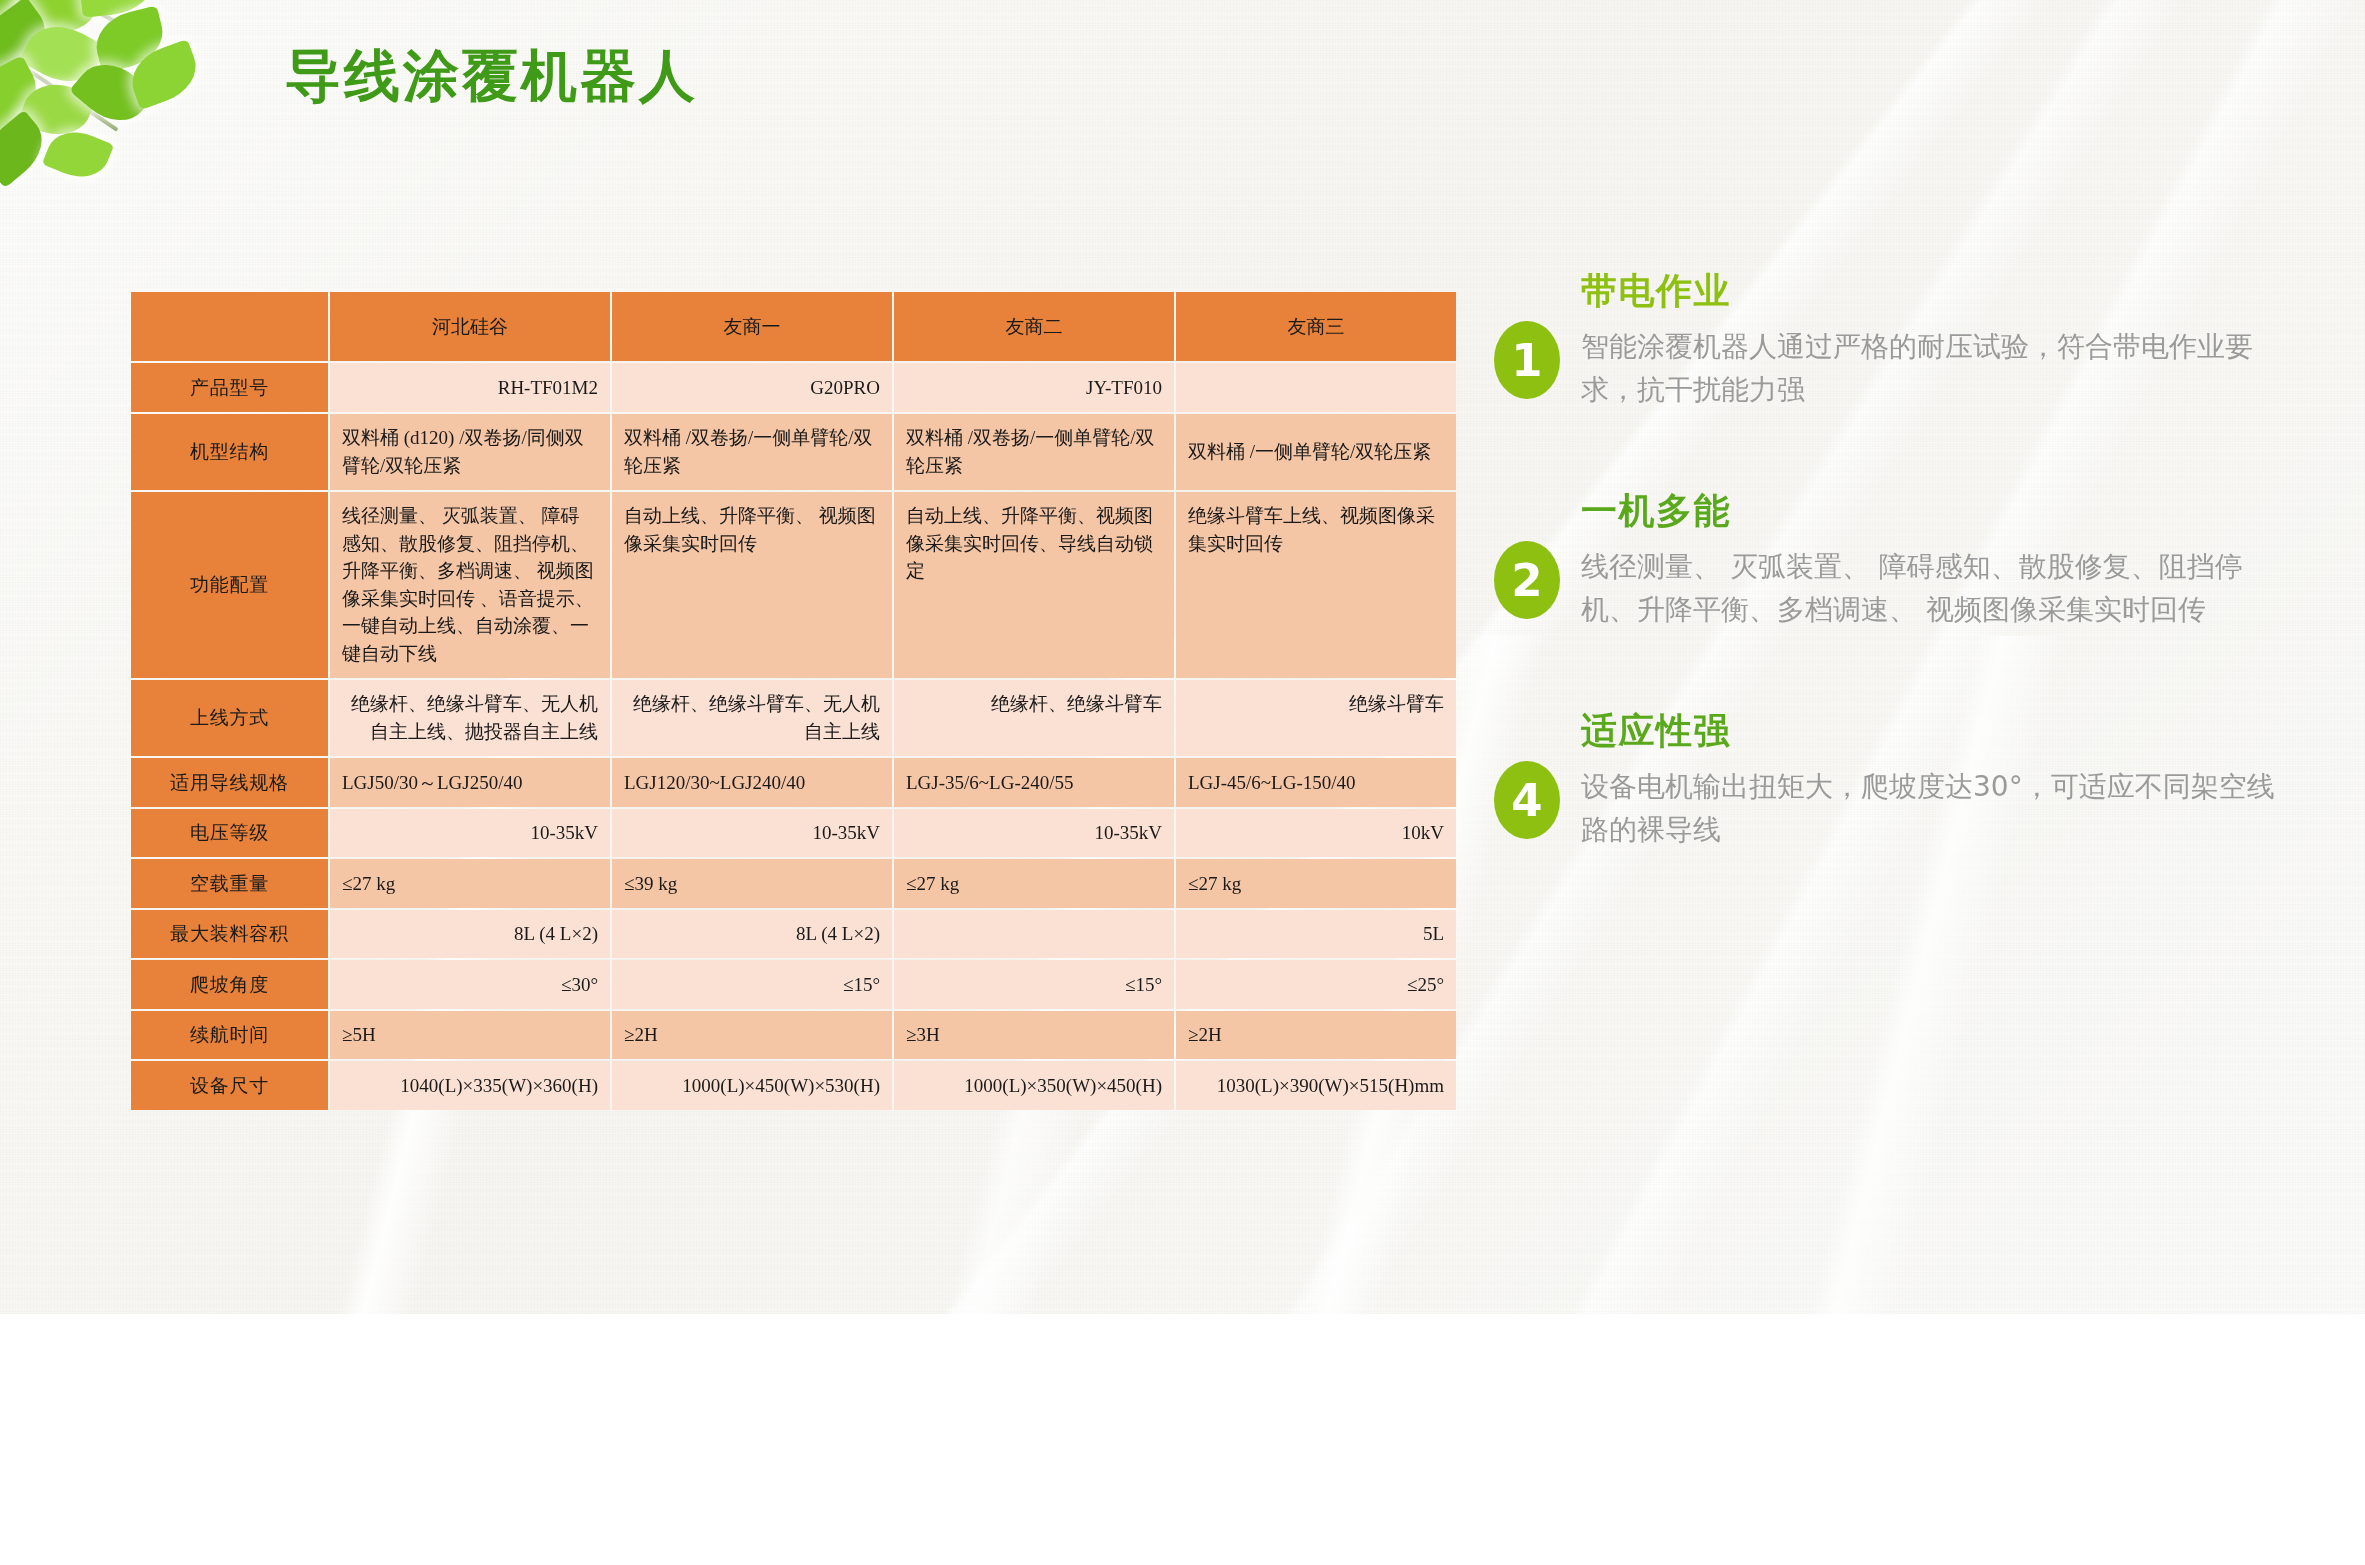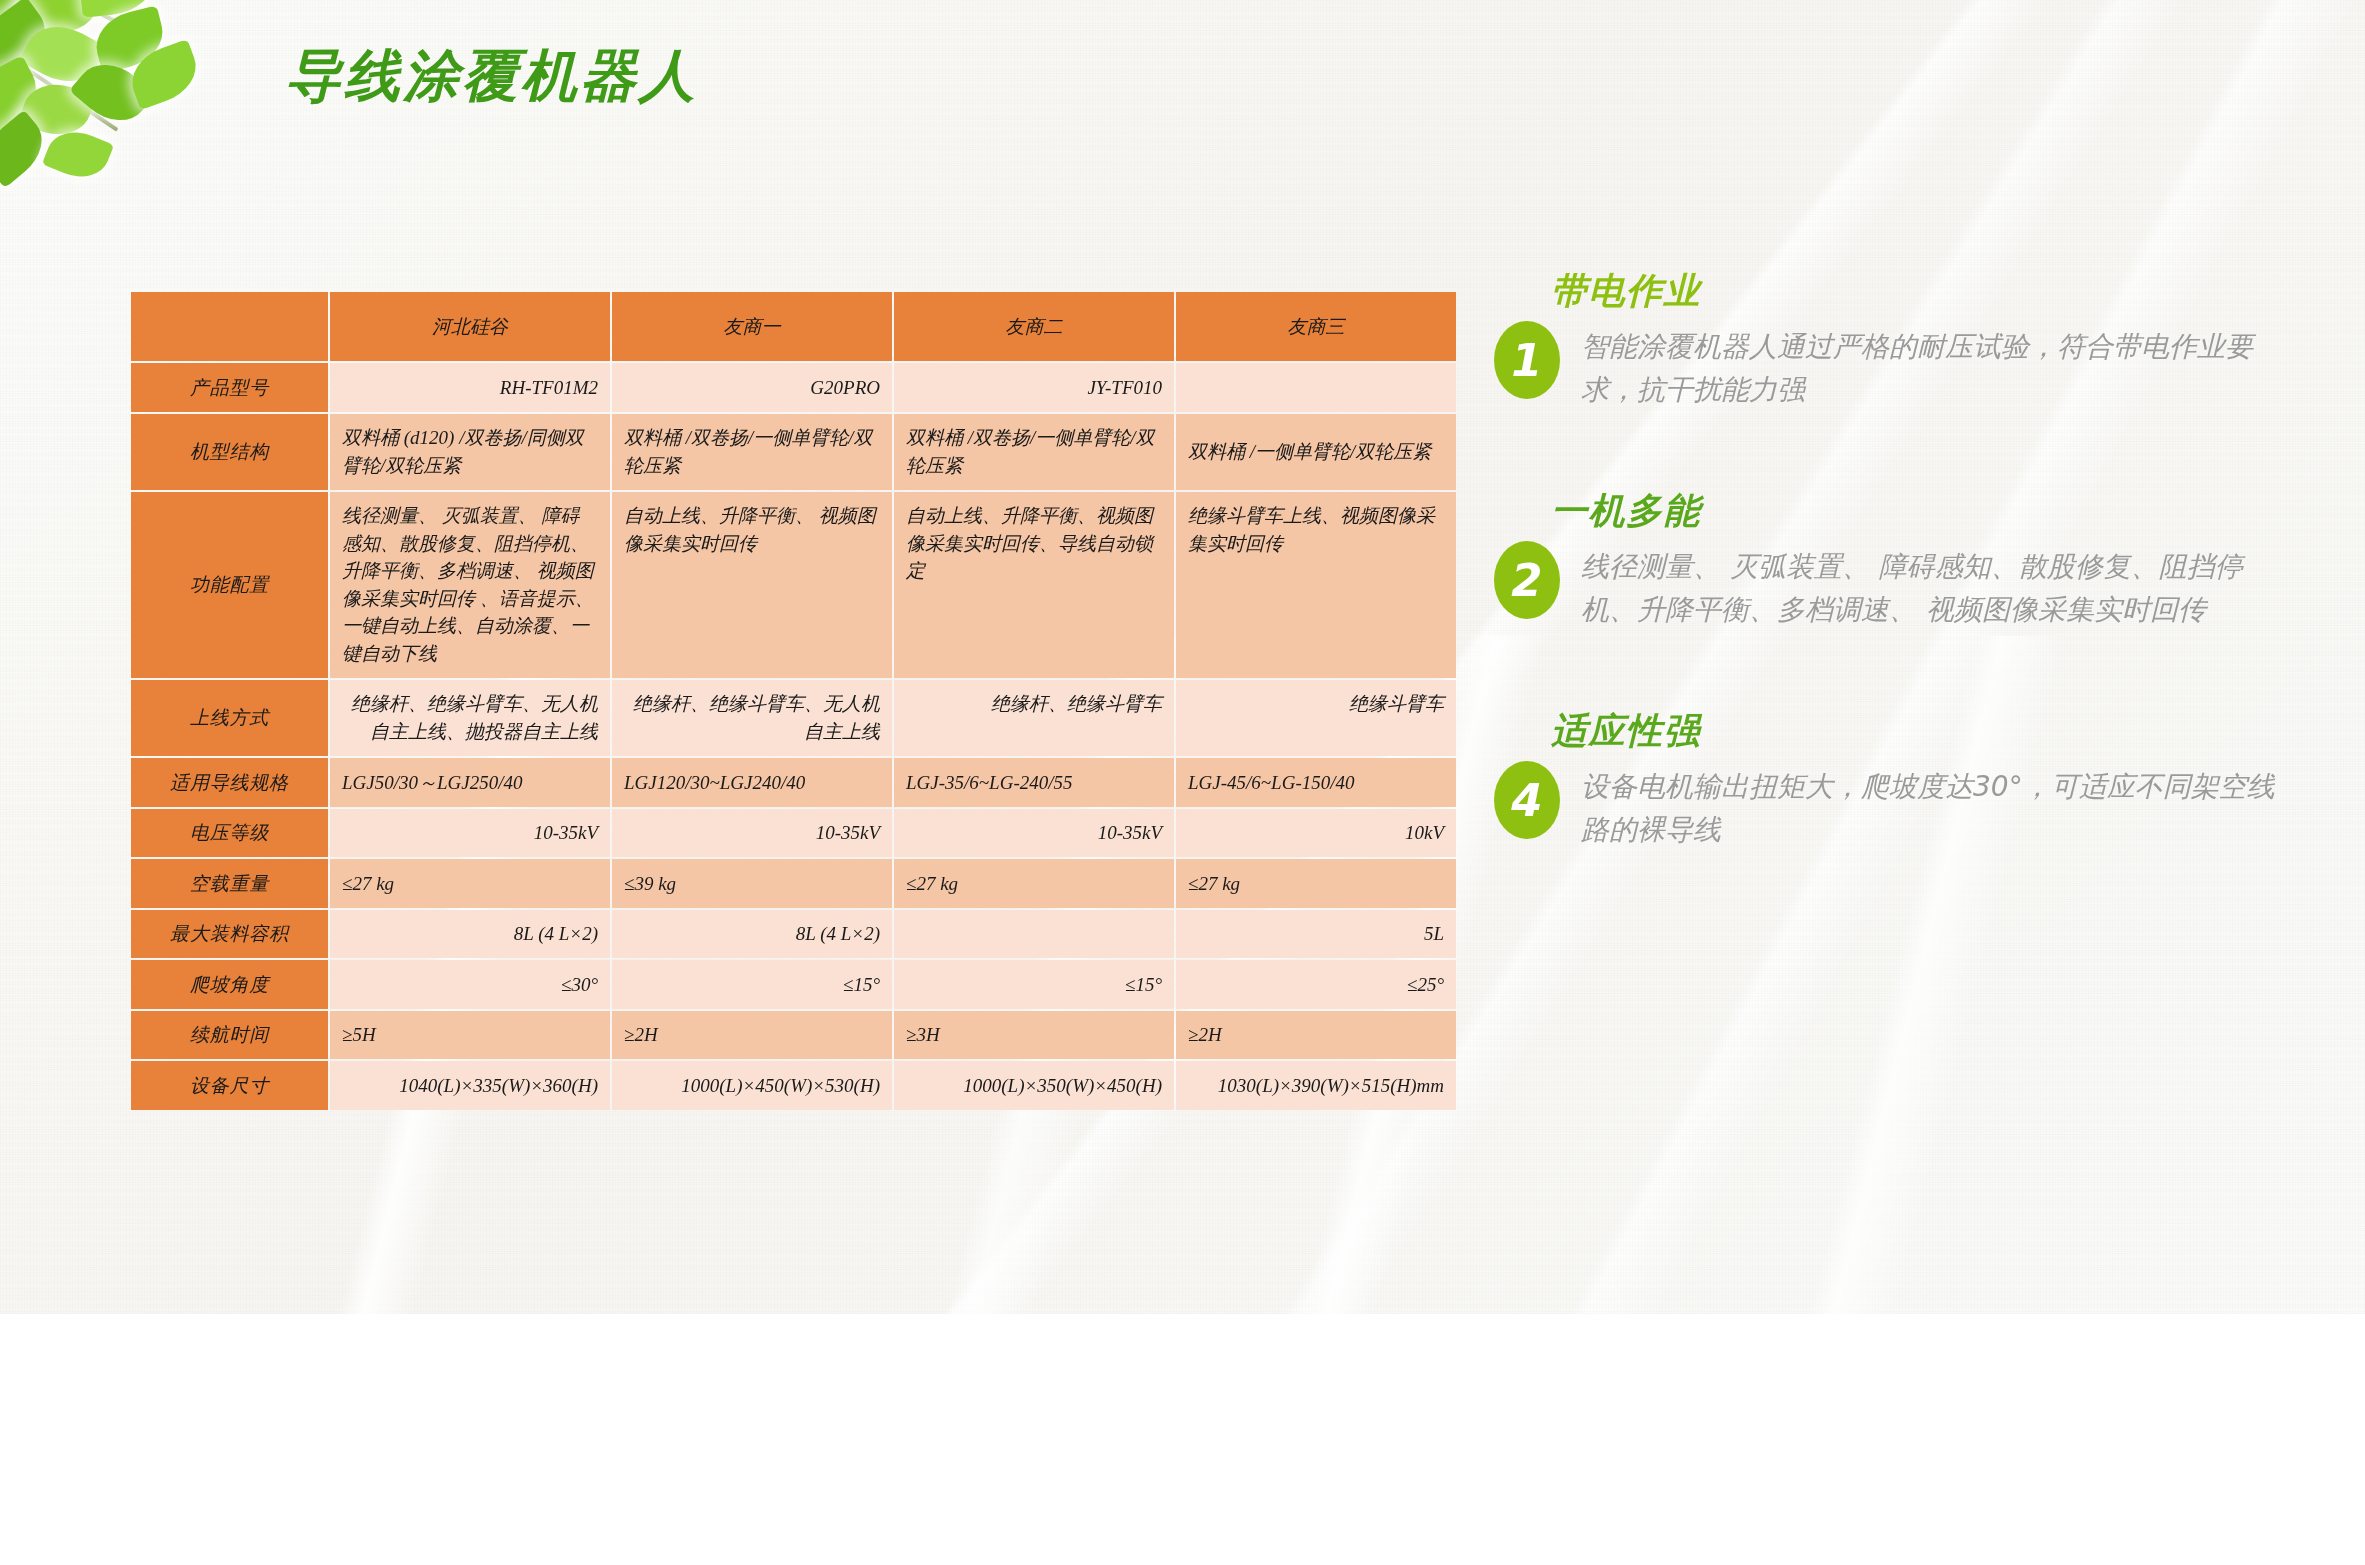--- a/index.html
+++ b/index.html
@@ -10,21 +10,20 @@
   }
   .slide {
     position: relative;
     width: 2366px; height: 1314px;
     background:
       linear-gradient(128deg, rgba(255,255,255,0) 58%, rgba(255,255,255,0.85) 58.4%, rgba(255,255,255,0) 60.5%),
       linear-gradient(122deg, rgba(255,255,255,0) 66%, rgba(255,255,255,0.75) 66.5%, rgba(255,255,255,0) 68.6%),
       linear-gradient(118deg, rgba(255,255,255,0) 74%, rgba(255,255,255,0.8) 74.5%, rgba(255,255,255,0) 77%),
       linear-gradient(135deg, rgba(252,252,250,1) 0%, rgba(246,245,241,1) 45%, rgba(250,250,248,1) 100%);
     overflow: hidden;
-    font-style: italic;
   }
   
   .texture {
     position: absolute; inset: 0;
     background-image:
       repeating-linear-gradient(0deg, rgba(0,0,0,0.012) 0 0.8px, rgba(255,255,255,0) 0.8px 2.3px),
       repeating-linear-gradient(90deg, rgba(0,0,0,0.012) 0 0.8px, rgba(255,255,255,0) 0.8px 3px);
     pointer-events: none;
   }
   .diag-streaks {
@@ -83,21 +82,21 @@
     letter-spacing: 0.8px;
   }
   .cell-a { background: #FAE1D3; text-align: right; }
   .cell-b { background: #F5C6A6; }
 
   
   .features { position: absolute; left: 1494px; top: 267px; width: 798px; }
   .feature { position: relative; margin-bottom: 32px; min-height: 188px; }
   .f-title {
     font-size: 36px; font-weight: bold; color: #8DC010;
-    letter-spacing: 1.5px; margin-left: 57px; margin-bottom: 9px;
+    letter-spacing: 1.5px; margin-left: 87px; margin-bottom: 9px;
     font-family: "DejaVu Sans","Liberation Sans",sans-serif;
   }
   .f-badge {
     position: absolute; left: 0; top: 54px;
     width: 66px; height: 78px; border-radius: 50%;
     background: #8DC010; color: #ffffff;
     display: flex; align-items: center; justify-content: center;
     font-size: 45px; font-weight: bold;
     font-family: "DejaVu Sans","Liberation Sans",sans-serif;
   }

